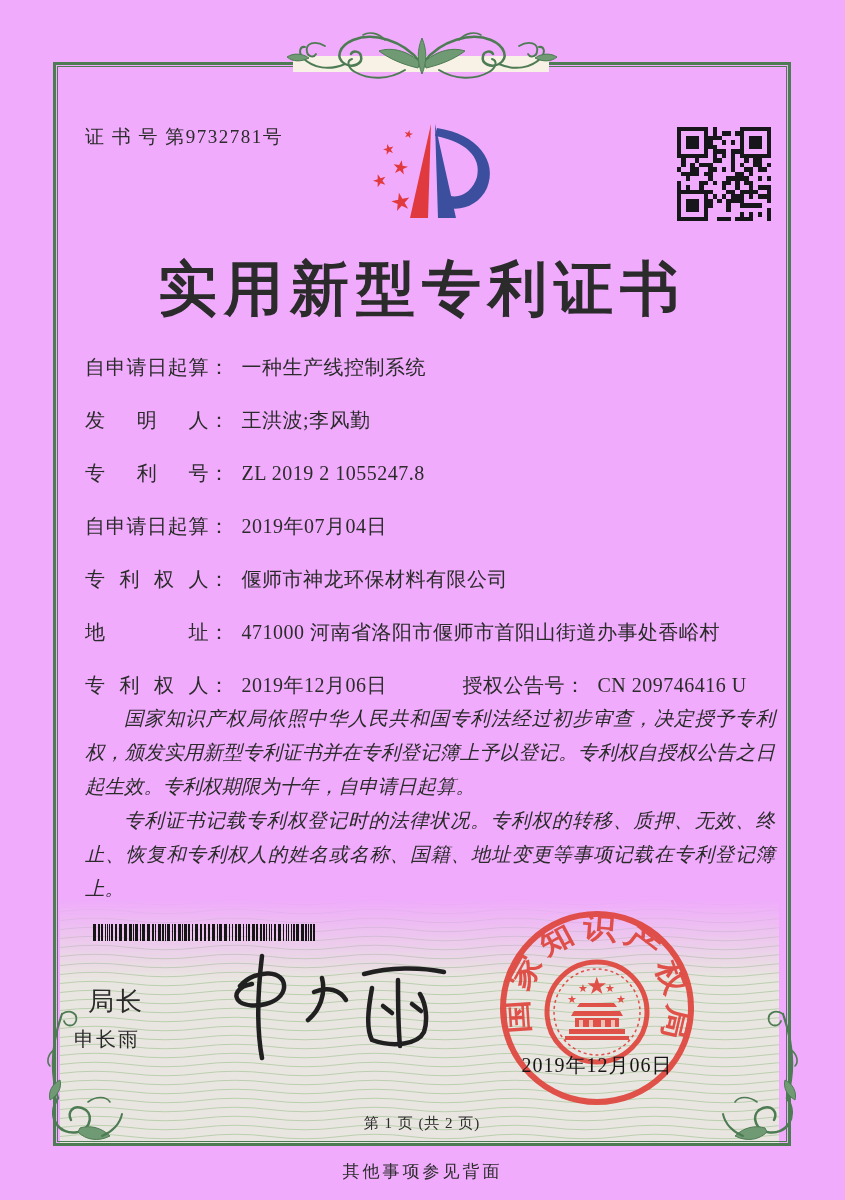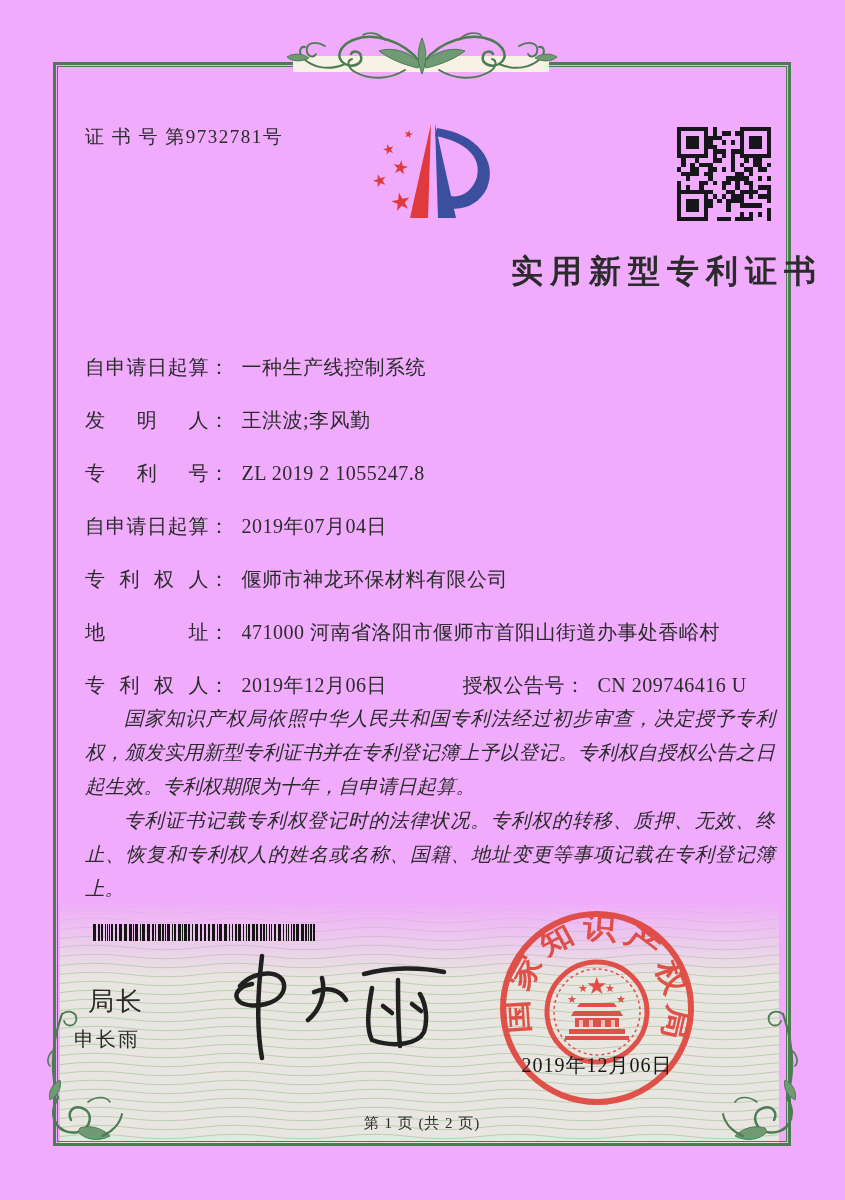--- a/index.html
+++ b/index.html
@@ -28,22 +28,22 @@
   .corner-right{left:719px; transform:scaleX(-1);}
 
   .cert-no{position:absolute; left:85px; top:124px; font-size:19px; letter-spacing:1.5px; white-space:nowrap;}
 
   .logo{position:absolute; left:348px; top:116px; width:168px; height:120px;}
 
   .qr{position:absolute; left:677px; top:127px; width:94px; height:94px;
       display:grid; grid-template-columns:repeat(21,1fr); grid-auto-rows:1fr;}
   .qr b{background:#17171b;}
 
-  .title{position:absolute; left:53px; top:250px; width:738px; text-align:right;
-    font-size:32px; font-weight:bold; letter-spacing:7px; white-space:nowrap;padding-left:32px;}
+  .title{position:absolute; left:53px; top:250px; width:738px; text-align:center;
+    font-size:59px; font-weight:bold; letter-spacing:7px; white-space:nowrap;}
 
   .frow{position:absolute; left:85px; font-size:20px; white-space:nowrap; letter-spacing:.5px;}
   .flabel{display:inline-block; width:124px; text-align:justify; text-align-last:justify; vertical-align:bottom;}
   .colon{margin-right:12px;}
   .grant2{margin-left:70px;}
   .flabel-auto{width:auto; text-align:left; text-align-last:auto;}
 
   .paragraphs{position:absolute; left:85px; top:702px; width:690px;
     font-size:19.5px; line-height:34px; text-align:justify;font-style:italic;}
   .paragraphs p{margin:0; text-indent:2em;}
@@ -722,14 +722,15 @@
         <rect x="104" y="112" width="4" height="7" fill="#f7f2e5" opacity=".7"></rect>
         <rect x="114" y="112" width="4" height="7" fill="#f7f2e5" opacity=".7"></rect>
         <rect x="72" y="121" width="56" height="5"></rect>
         <rect x="68" y="128" width="64" height="4"></rect>
       </g>
     </g>
   </svg>
   <div class="seal-date">2019年12月06日</div>
 
   <div class="page-num">第 1 页 (共 2 页)</div>
+  <div class="back-note">其他事项参见背面</div>
 
 </div>
 
 </body></html>

